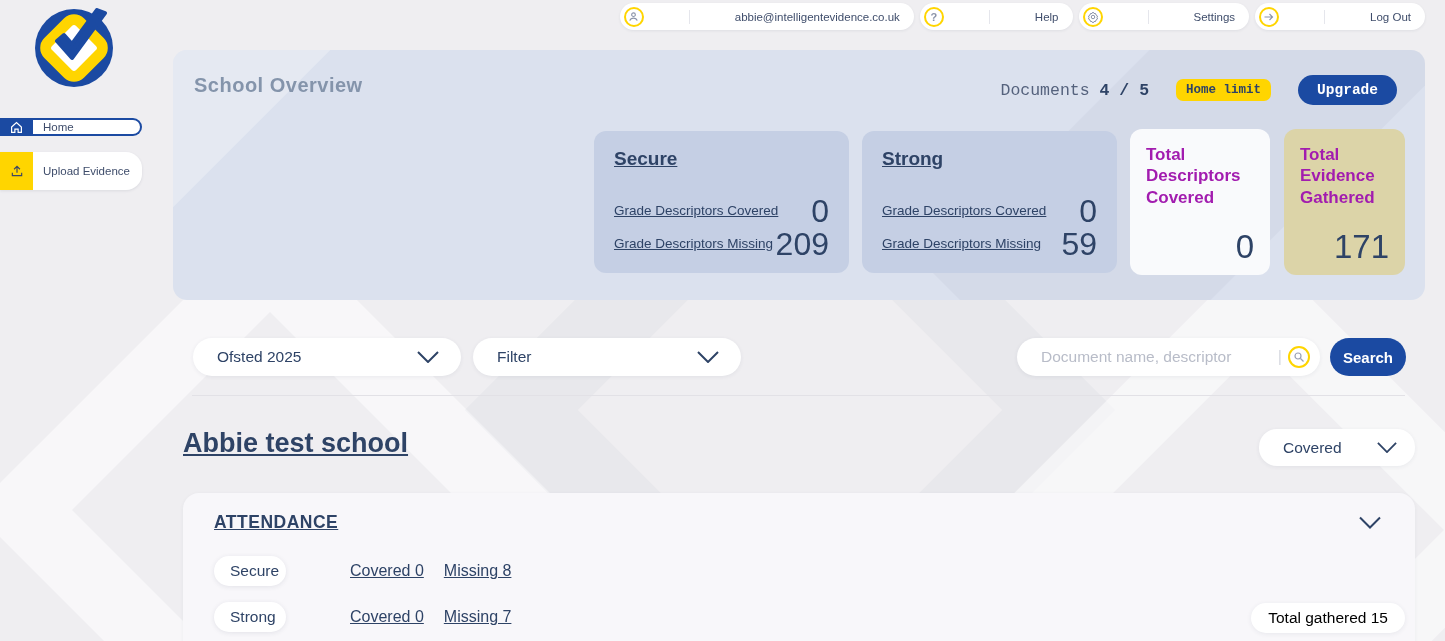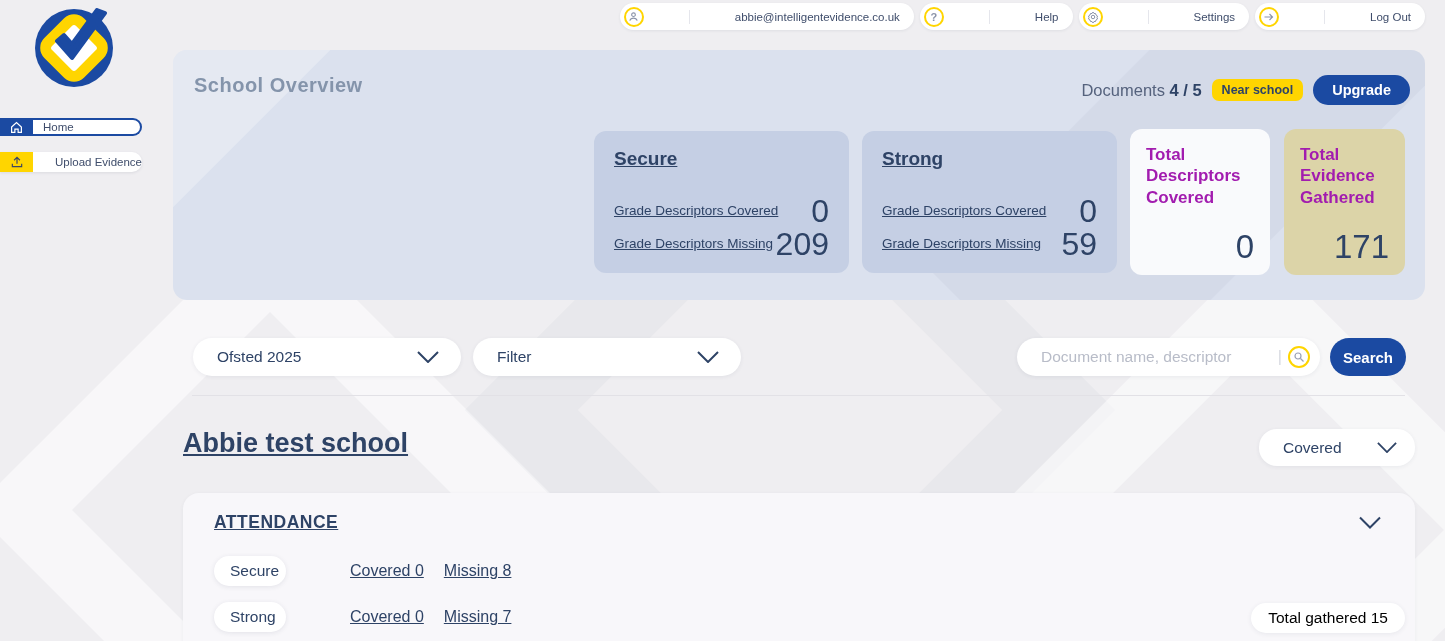--- a/index.html
+++ b/index.html
@@ -34,39 +34,39 @@
   .logo .circle { position:absolute; left:8px; top:3px; width:78px; height:78px; border-radius:50%; background:#1b4aa2; }
   .logo .diamond {
     position:absolute; left:19px; top:14px; width:56px; height:56px; background:#fff;
     border:11px solid #ffd500; border-radius:14px; transform:rotate(45deg);
   }
   .logo svg.check { position:absolute; left:18px; top:2px; }
 
   
   .side-item { position:absolute; left:0; display:flex; align-items:center; overflow:hidden; background:#fff; z-index:5; cursor:pointer; }
   .side-home { top:118px; width:142px; height:18px; border:2px solid #1b4aa2; border-left:none; border-radius:0 16px 16px 0; }
-  .side-upload { top:152px; width:142px; height:20px; border-radius:0 16px 16px 0; box-shadow:0 1px 3px rgba(40,50,80,0.10);justify-content:space-between; }
+  .side-upload { top:152px; width:142px; height:38px; border-radius:0 16px 16px 0; box-shadow:0 1px 3px rgba(40,50,80,0.10); }
   .side-iconbox { width:33px; align-self:stretch; display:flex; align-items:center; justify-content:center; flex:0 0 auto; }
   .side-home .side-iconbox { background:#1b4aa2; }
   .side-upload .side-iconbox { background:#ffd500; }
   .side-label { font-size:11.5px; font-weight:500; color:#3f4d6b; margin-left:10px; white-space:nowrap; }
 
   
   .panel {
     position:absolute; left:173px; top:50px; width:1252px; height:250px;
     background:#dbe1ee; border-radius:14px; z-index:1; overflow:hidden;
   }
   .panel .stripe { position:absolute; transform:rotate(45deg); pointer-events:none; }
   .panel .stripe.a { left:-150px; top:-260px; width:180px; height:700px; background:rgba(255,255,255,0.28); }
   .panel .stripe.b { right:60px; top:-300px; width:220px; height:700px; background:rgba(90,105,145,0.05); }
   .page-title {
     position:absolute; left:21px; top:24px; font-size:20px; font-weight:700;
     color:#8494ab; letter-spacing:0.5px;
   }
-  .docs-row { position:absolute; right:15px; top:25px; display:flex; align-items:center; gap:10px; }
+  .docs-row { position:absolute; right:28px; top:25px; display:flex; align-items:center; gap:27px;font-family:Liberation Mono, monospace; }
   .docs-text { font-size:16.5px; color:#55627d; white-space:nowrap; }
   .docs-text b { color:#2e4366; font-weight:700; }
   .near-limit {
     background:#ffd500; color:#2e4366; font-size:12.5px; font-weight:700;
     padding:4px 10px; border-radius:7px; white-space:nowrap;
   }
   .upgrade-btn {
     background:#1b4aa2; color:#fff; font-size:14.5px; font-weight:600;
     padding:7px 19px; border-radius:16px; border:none; cursor:pointer;
     font-family:inherit;
@@ -220,21 +220,21 @@
   <div class="stripe a"></div>
   <div class="stripe b"></div>
 
   <h1 class="page-title">School Overview</h1>
 
   <div class="docs-row">
     <span class="docs-text">
       <span>Documents</span>
       <b>4 / 5</b>
     </span>
-    <span class="near-limit">Near school</span>
+    <span class="near-limit">Home limit</span>
     <button class="upgrade-btn">Upgrade</button>
   </div>
 
   <div class="card card-secure">
     <h3 class="grade-title">Secure</h3>
     <div class="grade-rows">
       <div class="grade-row">
         <span class="grade-link">Grade Descriptors Covered</span>
         <span class="grade-val">0</span>
       </div>

